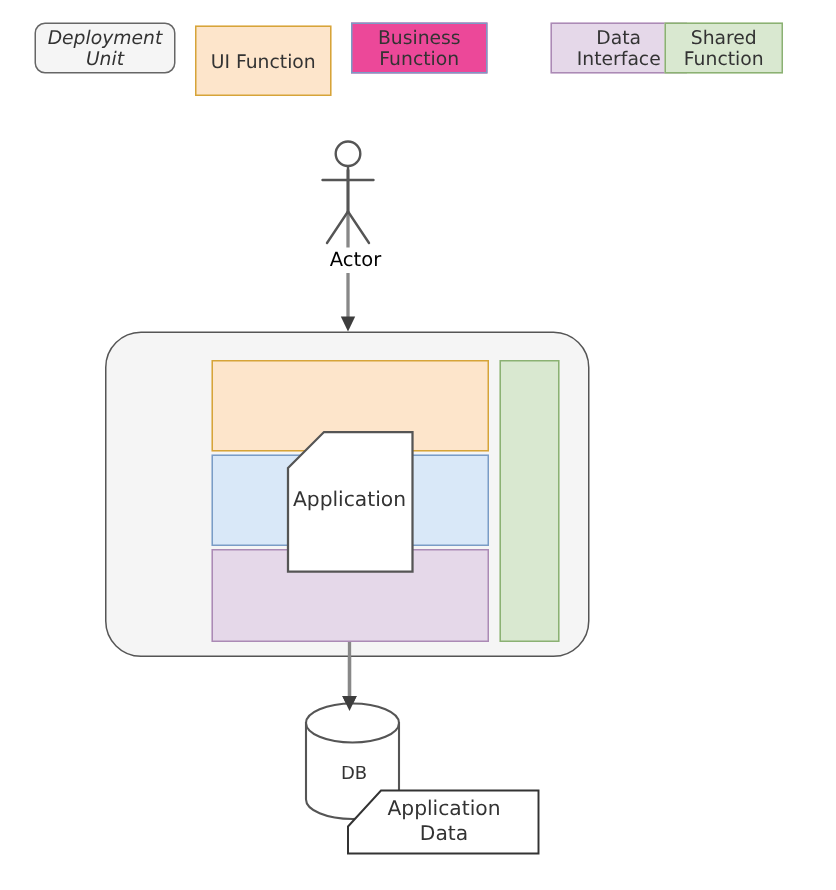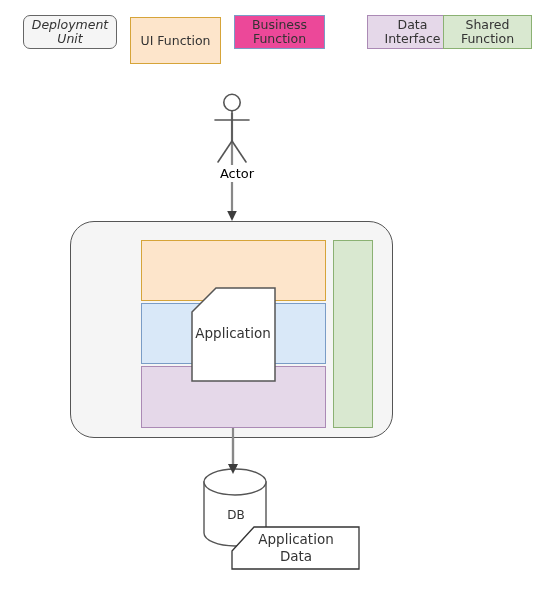--- a/index.html
+++ b/index.html
@@ -65,21 +65,21 @@
     border-color: #7a9cc6;
     text-align: center;
   }
   #legend-data-interface {
     left: 339px; top: 15px; width: 91px; height: 34px;
     background: #e5d8e9;
     border-color: #ab8ab5;
     margin-left: 28px;
   }
   #legend-shared-function {
-    left: 443px; top: 15px; width: 89px; height: 34px;
+    left: 443px; top: 15px; width: 79px; height: 34px;
     background: #d9e8d0;
     border-color: #8bb173;
   }
 
   
   .actor-label {
     position: absolute;
     left: 197px;
     top: 165px;
     width: 80px;

